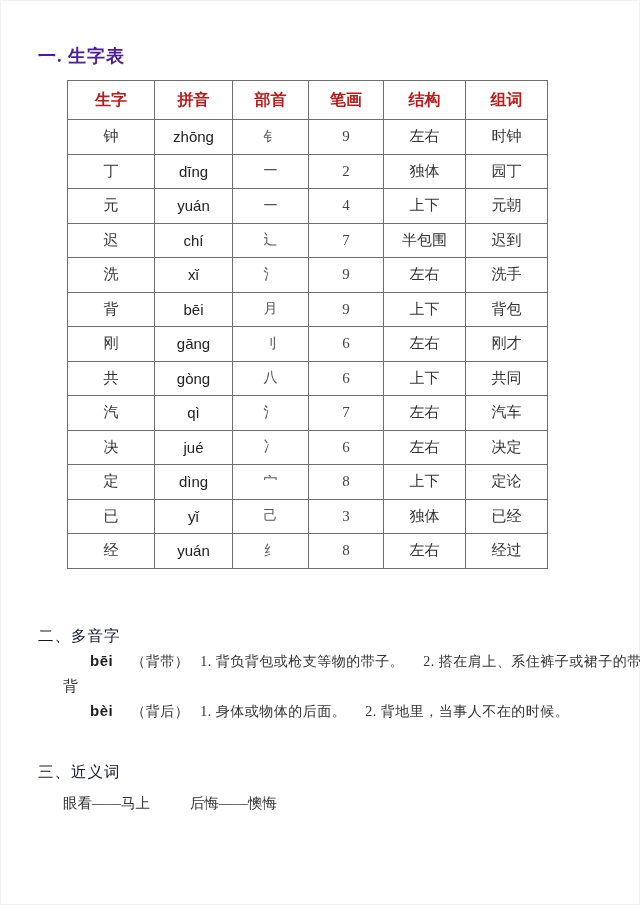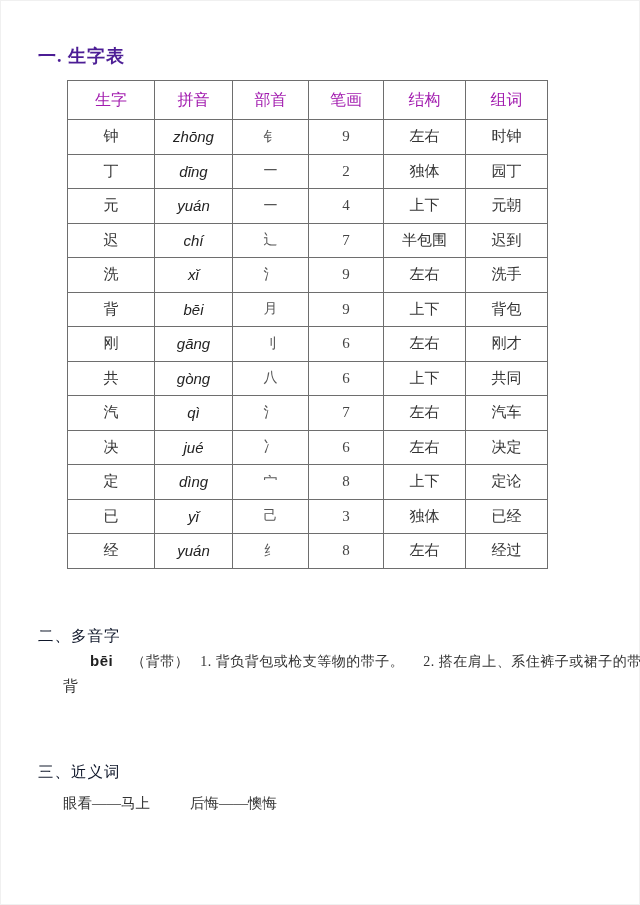--- a/index.html
+++ b/index.html
@@ -36,32 +36,31 @@
   .char-table th, .char-table td {
     border: 1px solid #6e6e6e;
     text-align: center;
     vertical-align: middle;
     padding: 0;
     color: #333333;
   }
   .char-table th {
     height: 38px;
     font-size: 16px;
-    font-weight: normal;
-    color: #a21caf;
+    font-weight: bold;
+    color: #b91c1c;
   }
   .char-table td {
     height: 33.5px;
     font-size: 15px;
   }
   .char-table td.pinyin {
     font-family: "Liberation Sans", "DejaVu Sans", sans-serif;
     font-size: 15px;
     color: #222222;
-    font-style: italic;
   }
   .char-table td.radical { font-size: 14px; color: #555555; }
   .char-table td.strokes { font-size: 15px; color: #444444; }
   
   .sec-title {
     position: absolute;
     left: 38px;
     font-size: 15.5px;
     font-weight: normal;
     color: #0f172a;
@@ -241,20 +240,23 @@
   </table>
 
   <div class="sec-title sec2-title">二、多音字</div>
 
   <div class="poly-line poly-line-1">
     <span class="poly-pinyin">bēi</span><span class="poly-word">（背带）</span><span class="poly-def1">1. 背负背包或枪支等物的带子。</span><span class="poly-def2">2. 搭在肩上、系住裤子或裙子的带子。</span>
   </div>
 
   <div class="poly-base-char">背</div>
 
+  <div class="poly-line poly-line-2">
+    <span class="poly-pinyin">bèi</span><span class="poly-word">（背后）</span><span class="poly-def1">1. 身体或物体的后面。</span><span class="poly-def2">2. 背地里，当事人不在的时候。</span>
+  </div>
 
   <div class="sec-title sec3-title">三、近义词</div>
 
   <div class="syn-line">
     <span>眼看——马上</span><span class="syn-pair-2">后悔——懊悔</span>
   </div>
 
 </div>
 
 </body></html>

